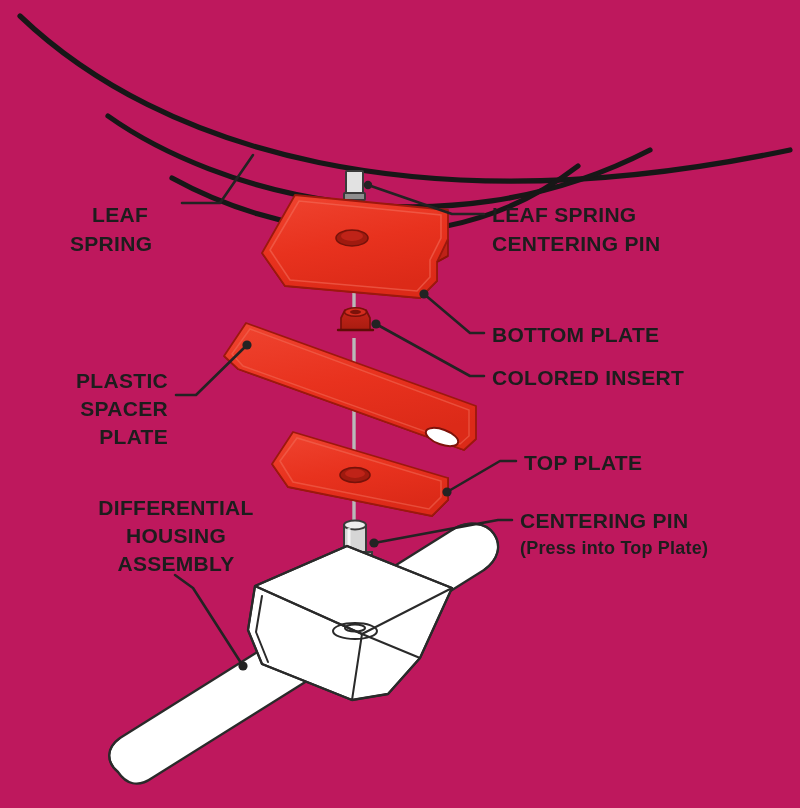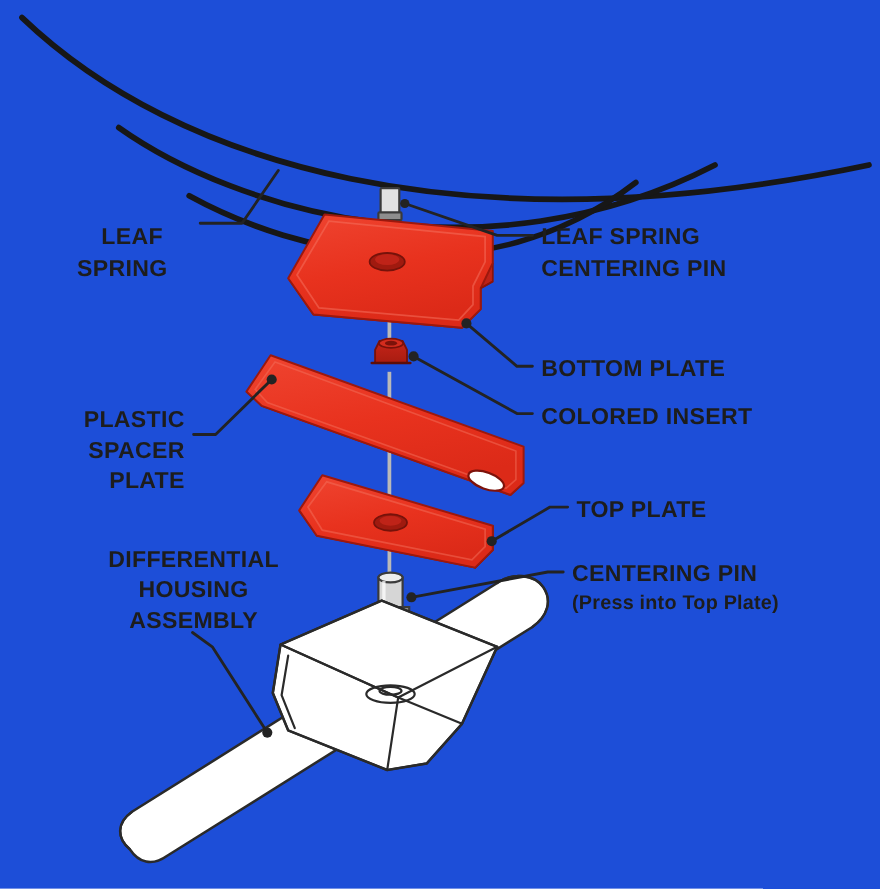--- a/index.html
+++ b/index.html
@@ -4,21 +4,21 @@
 <style>
   html, body {
     margin: 0;
     padding: 0;
     background: #ffffff;
   }
   #diagram-root {
     position: relative;
     width: 800px;
     height: 808px;
-    background: #1d4ed8;
+    background: #be185d;
     overflow: hidden;
     font-family: "Liberation Sans", sans-serif;
     text-align: center;
   }
   svg.figure {
     position: absolute;
     top: 0;
     left: 0;
     width: 800px;
     height: 808px;

